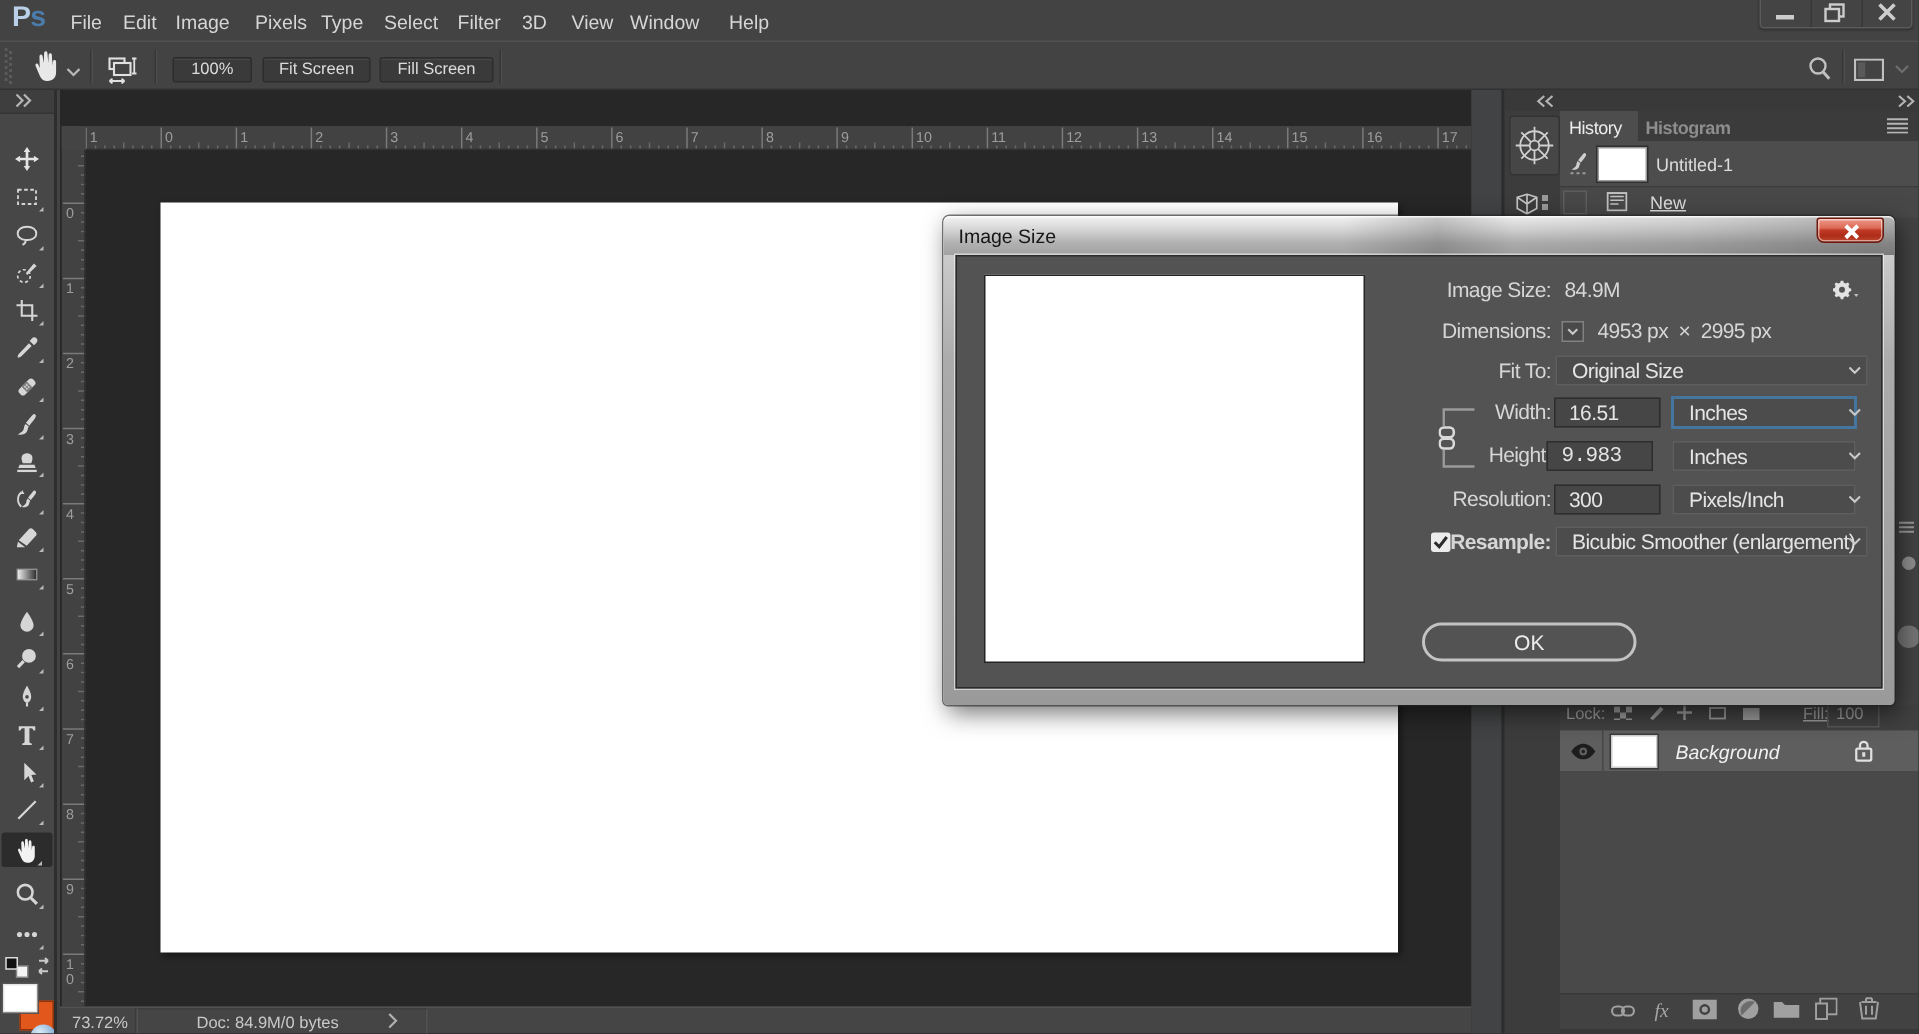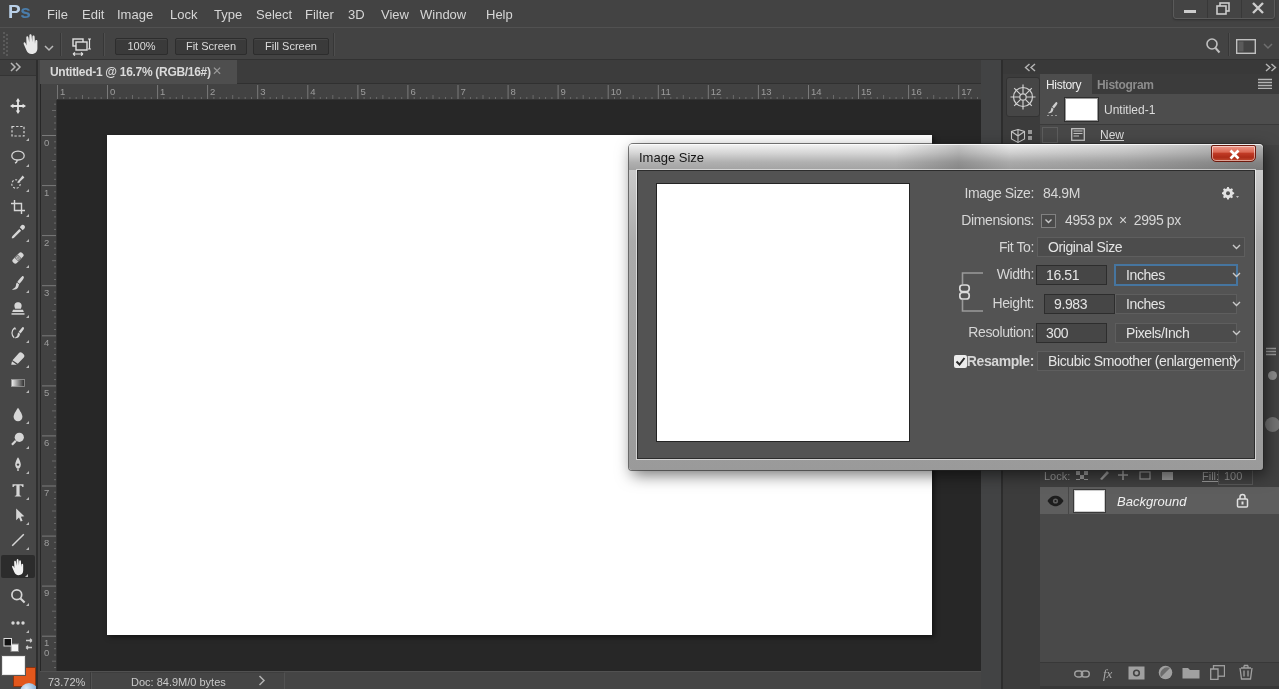--- a/index.html
+++ b/index.html
@@ -59,21 +59,21 @@
     color:#ececec;font-size:14px;text-align:center;line-height:22px;box-sizing:border-box;}
 </style>
 </head>
 <body>
 <div id="app">
   <div class="abs" id="menubar">
     <div id="pslogo"><span style="color:#b9d0e8;">P</span><span style="color:#4a7dab;">s</span></div>
     <div class="menuitem" style="left:47px">File</div>
     <div class="menuitem" style="left:82px">Edit</div>
     <div class="menuitem" style="left:117px">Image</div>
-    <div class="menuitem" style="left:170px">Lock</div>
+    <div class="menuitem" style="left:170px">Pixels</div>
     <div class="menuitem" style="left:214px">Type</div>
     <div class="menuitem" style="left:256px">Select</div>
     <div class="menuitem" style="left:305px">Filter</div>
     <div class="menuitem" style="left:348px">3D</div>
     <div class="menuitem" style="left:381px">View</div>
     <div class="menuitem" style="left:420px">Window</div>
     <div class="menuitem" style="left:486px">Help</div>
     <div id="winbtns">
       <div class="winbtn" style="left:0;border-right:1px solid #383838;">
         <svg width="33" height="19">
@@ -306,26 +306,20 @@
 <svg class="abs" style="left:2px;top:577px;" width="34" height="18" viewBox="0 0 34 18">
   <rect x="9" y="7" width="7.5" height="7.5" fill="#f5f5f5" stroke="#888" stroke-width="1"></rect>
   <rect x="2" y="1.5" width="7.5" height="7.5" fill="#111" stroke="#dcdcdc" stroke-width="1"></rect>
   <path d="M24 3.5 H30 M30 3.5 L28 1.7 M30 3.5 L28 5.3 M30 10.5 H24 M24 10.5 L26 8.7 M24 10.5 L26 12.3" stroke="#c9c9c9" stroke-width="1.4" fill="none"></path>
 </svg>
 <div class="abs" style="left:13px;top:607px;width:21px;height:18px;background:#e2571c;border:1px solid #8a3410;"></div>
 <div class="abs" style="left:2px;top:596px;width:21px;height:17px;background:#ffffff;border:1px solid #e6e6e6;outline:1px solid #555;"></div>
 <div class="abs" style="left:20px;top:623px;width:18px;height:18px;border-radius:50%;background:radial-gradient(circle at 35% 30%,#ddecf8,#86add4 60%,#5a85b5);"></div>
   </div>
   <div class="abs" id="docwin">
-    <div id="tabbar">
-      <div id="tab">
-          <span style="position:absolute;left:10px;top:5px;">Untitled-1 @ 16.7% (RGB/16#)</span>
-        <span style="position:absolute;left:172px;top:4px;color:#999999;font-weight:normal;font-size:12px;">✕</span>
-        </div>
-    </div>
     <div id="rulerc"></div>
 <svg class="abs" style="left:17px;top:24px;" width="924" height="16" viewBox="0 0 924 16">
 <rect width="924" height="16" fill="#424242"></rect>
 <path d="M0.4 1 V16" stroke="#7a7a7a" stroke-width="1"></path>
 <text x="2.9" y="10.5" font-size="9.5" fill="#9d9d9d" font-family="Liberation Sans">1</text>
 <path d="M6.7 13 V16" stroke="#6a6a6a" stroke-width="1"></path>
 <path d="M12.9 13 V16" stroke="#6a6a6a" stroke-width="1"></path>
 <path d="M19.2 13 V16" stroke="#6a6a6a" stroke-width="1"></path>
 <path d="M25.5 11 V16" stroke="#6a6a6a" stroke-width="1"></path>
 <path d="M31.7 13 V16" stroke="#6a6a6a" stroke-width="1"></path>
@@ -780,35 +774,36 @@
       <rect x="0.8" y="15" width="9.4" height="6.5" rx="2.8" fill="none" stroke="#dadada" stroke-width="1.7"></rect>
       <rect x="0.8" y="22.5" width="9.4" height="6.5" rx="2.8" fill="none" stroke="#dadada" stroke-width="1.7"></rect>
       </svg>
     <div class="dlabel" style="right:229px;top:122px;">Width:</div>
     <div class="dfield" style="left:407px;top:121px;width:60px;">16.51</div>
     <div class="ddrop" style="left:485px;top:120px;width:110px;border:2px solid #46759f;">Inches</div>
     <svg class="chev" style="left:603px;top:128px;">
         <path d="M1 1 L4.5 4.5 L8 1" stroke="#c9c9c9" stroke-width="1.4" fill="none"></path>
       </svg>
     <div class="dlabel" style="right:229px;top:151px;">Height:</div>
-    <div class="dfield" style="left:415px;top:150px;width:60px;">9.983</div>
+    <div class="dfield" style="left:402px;top:150px;width:60px;font-family:Liberation Mono, monospace;">9.983</div>
     <div class="ddrop" style="left:486px;top:150px;width:110px;">Inches</div>
     <svg class="chev" style="left:603px;top:157px;">
         <path d="M1 1 L4.5 4.5 L8 1" stroke="#c9c9c9" stroke-width="1.4" fill="none"></path>
       </svg>
     <div class="dlabel" style="right:229px;top:180px;">Resolution:</div>
     <div class="dfield" style="left:407px;top:179px;width:60px;">300</div>
     <div class="ddrop" style="left:486px;top:179px;width:110px;">Pixels/Inch</div>
     <svg class="chev" style="left:603px;top:186px;">
         <path d="M1 1 L4.5 4.5 L8 1" stroke="#c9c9c9" stroke-width="1.4" fill="none"></path>
       </svg>
     <div class="abs" style="left:325px;top:211px;width:13px;height:13px;background:#ececec;border-radius:2px;">
       <svg width="13" height="13">
           <path d="M2.5 6.5 L5.5 9.5 L10.5 3" stroke="#2b2b2b" stroke-width="2" fill="none"></path>
         </svg>
       </div>
     <div class="dlabel" style="right:229px;top:209px;font-weight:bold;">Resample:</div>
     <div class="ddrop" style="left:408px;top:207px;width:196px;white-space:nowrap;">Bicubic Smoother (enlargement)</div>
     <svg class="chev" style="left:603px;top:214px;">
         <path d="M1 1 L4.5 4.5 L8 1" stroke="#c9c9c9" stroke-width="1.4" fill="none"></path>
       </svg>
+    <div class="dbtn" style="left:319px;top:271px;">OK</div>
   </div>
 </div>
 
 </body></html>

